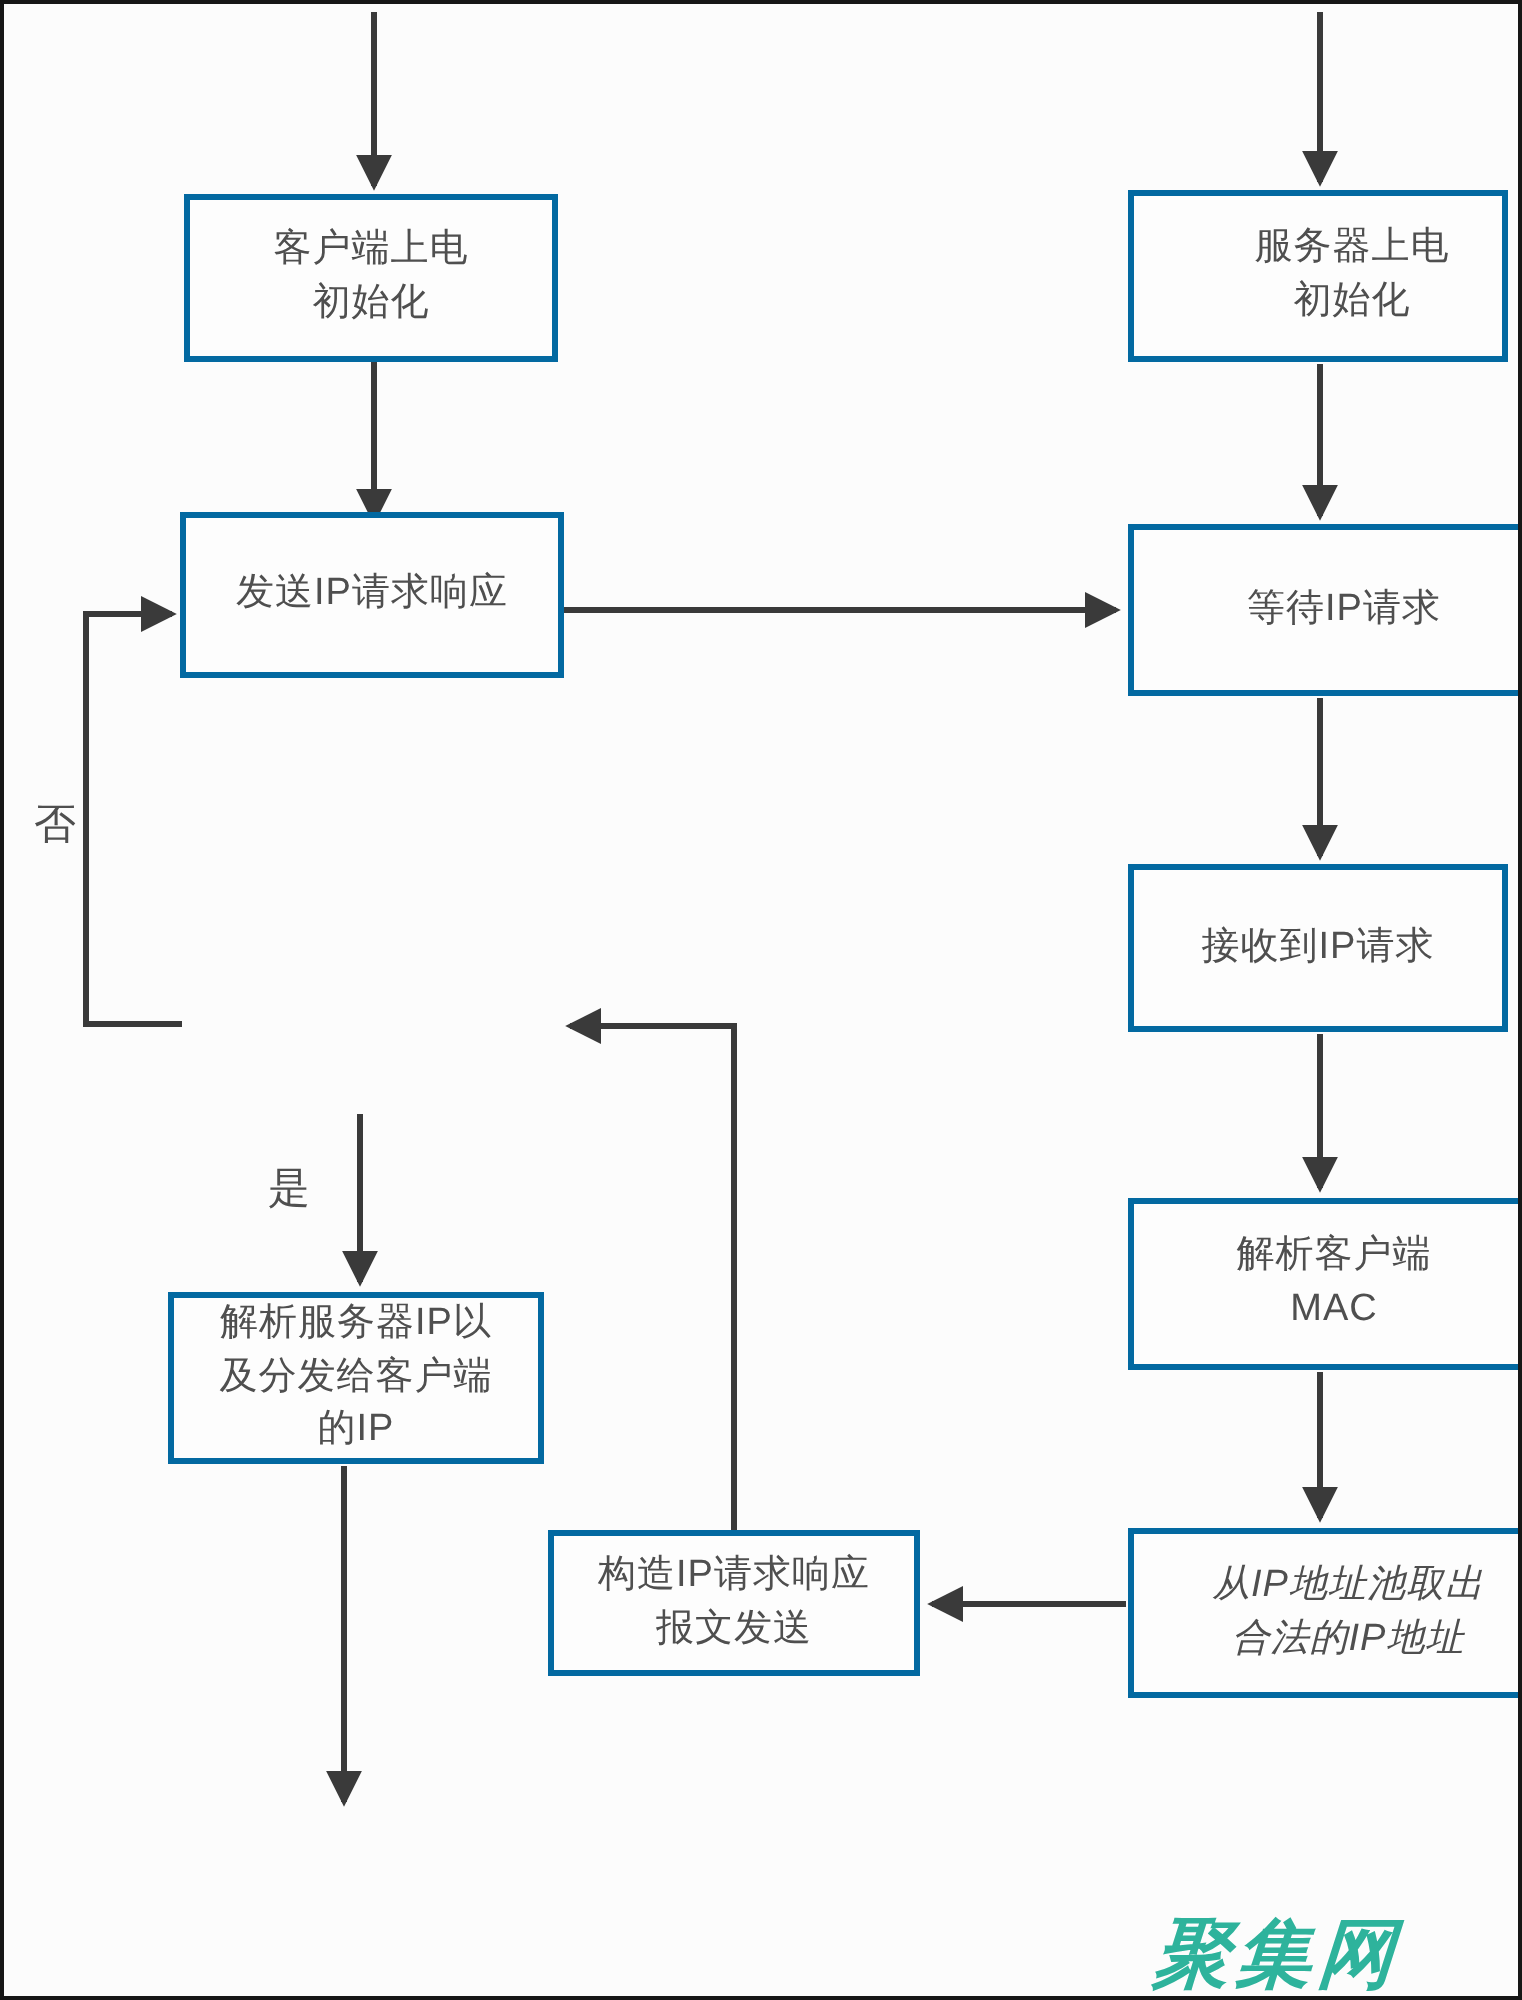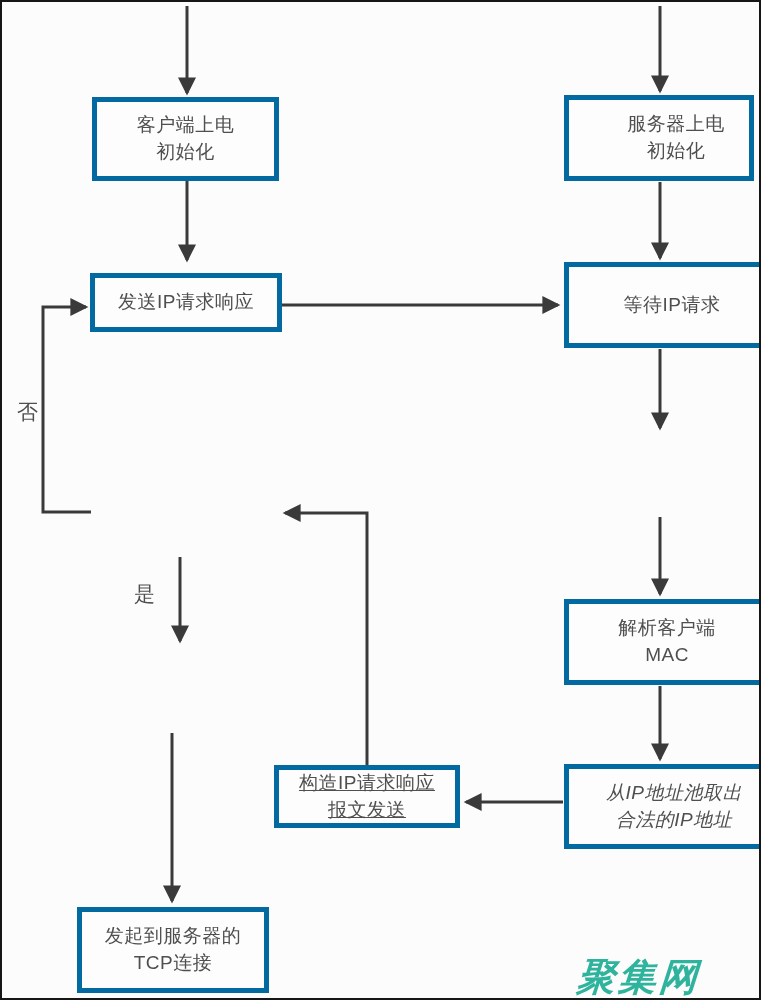--- a/index.html
+++ b/index.html
@@ -21,21 +21,21 @@
     position: absolute;
     left: 0;
     top: 0;
     width: 761px;
     height: 1000px;
     pointer-events: none;
   }
   .node {
     position: absolute;
     background: #fdfdfd;
-    border: 5px solid #0369a1;
+    border: 3px solid #0369a1;
     box-sizing: border-box;
     display: flex;
     align-items: center;
     justify-content: center;
     text-align: center;
     white-space: pre-line;
     font-size: 19px;
     line-height: 1.42;
     color: #4f4f4f;
     letter-spacing: 0.5px;
@@ -83,38 +83,40 @@
       <path d="M170,731 L170,899" marker-end="url(#ah)"></path>
     </g>
   </svg>
 
   <div class="node" style="left:90px;top:95px;width:187px;height:84px;">客户端上电
 初始化</div>
 
   <div class="node" style="left:562px;top:93px;width:190px;height:86px;padding-left:34px;">服务器上电
 初始化</div>
 
-  <div class="node" style="left:88px;top:271px;width:192px;height:59px;">发送IP请求响应</div>
+  <div class="node" style="left:88px;top:254px;width:192px;height:83px;">发送IP请求响应</div>
 
   <div class="node" style="left:562px;top:260px;width:216px;height:86px;">等待IP请求</div>
 
+  <div class="node" style="left:562px;top:430px;width:190px;height:84px;">接收到IP请求</div>
 
 
   <div class="node" style="left:562px;top:597px;width:206px;height:86px;">解析客户端
 MAC</div>
 
+  <div class="node" style="left:82px;top:644px;width:188px;height:86px;">解析服务器IP以
+及分发给客户端
+的IP</div>
 
   <div class="node" style="left:562px;top:762px;width:220px;height:85px;font-style:italic;">从IP地址池取出
 合法的IP地址</div>
 
-  <div class="node" style="left:272px;top:763px;width:186px;height:63px;text-decoration:underline;">构造IP请求响应
+  <div class="node" style="left:272px;top:763px;width:186px;height:73px;">构造IP请求响应
 报文发送</div>
 
-  <div class="node" style="left:75px;top:905px;width:192px;height:86px;">发起到服务器的
-TCP连接</div>
 
   <div class="edge-label" style="left:15px;top:396px;">否</div>
 
   <div class="edge-label" style="left:132px;top:578px;">是</div>
 
   <div class="watermark" style="color: rgb(46, 179, 156);">聚集网</div>
 
 </div>
 
 </body></html>

